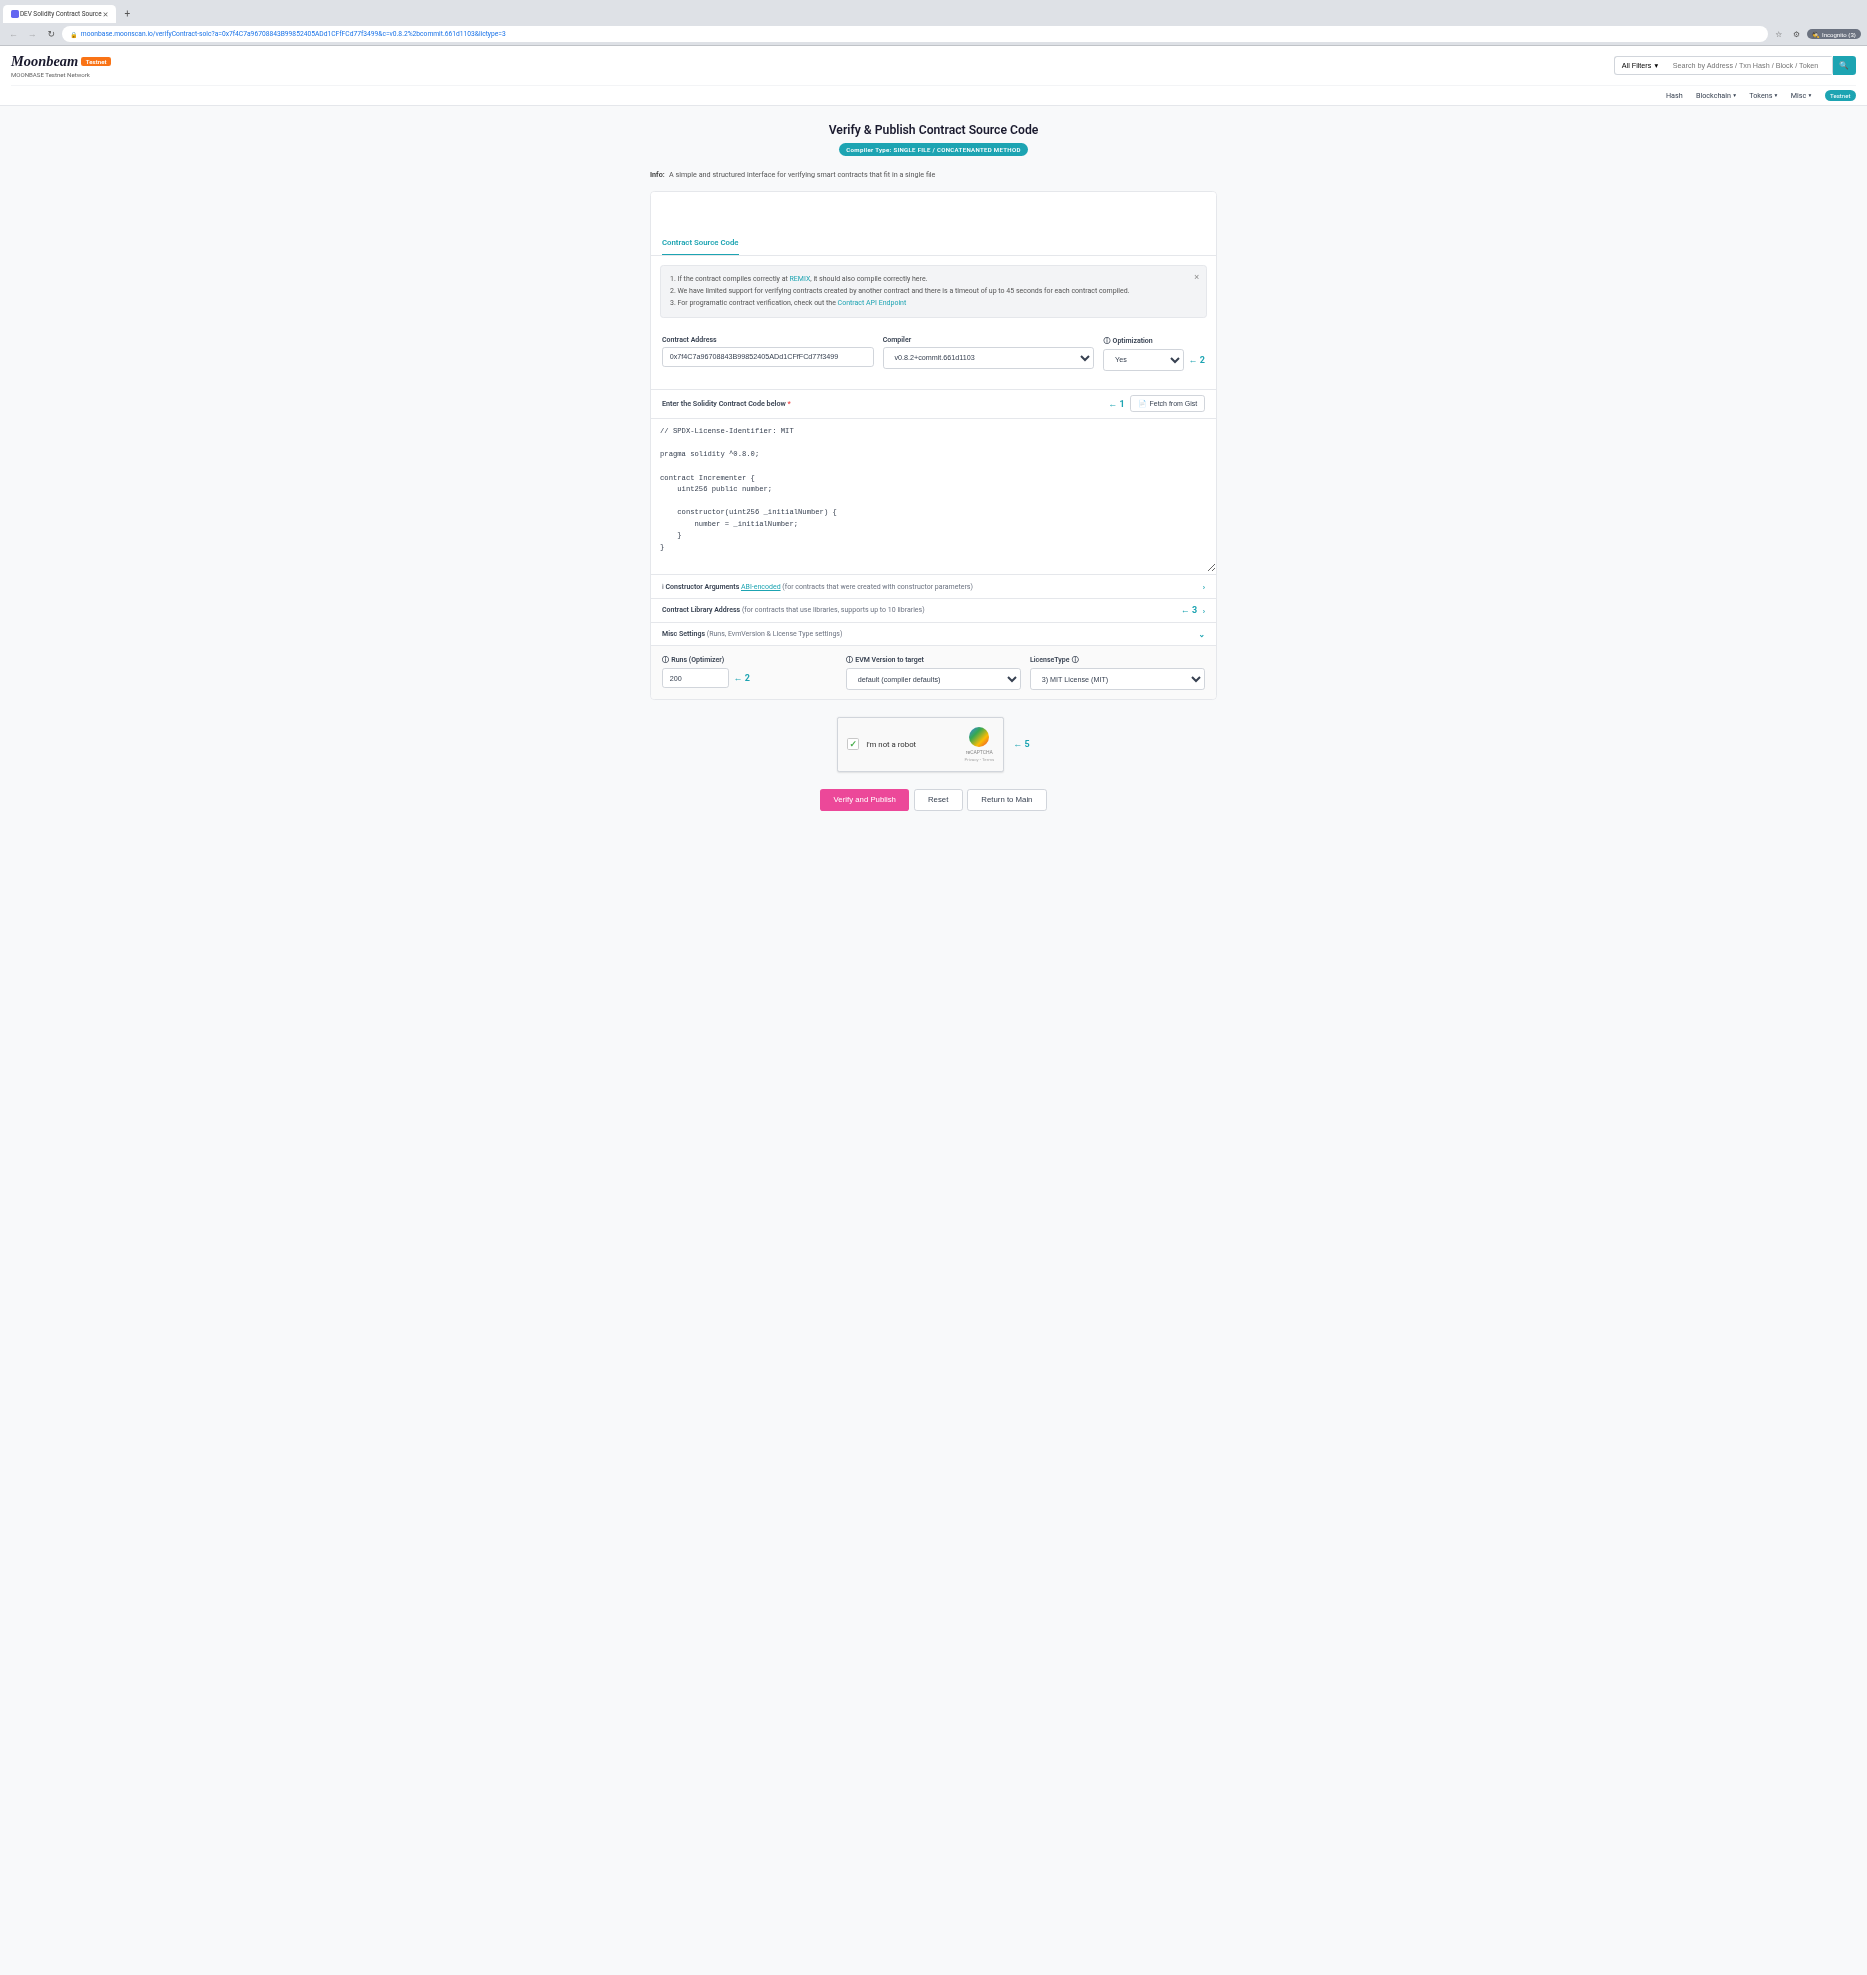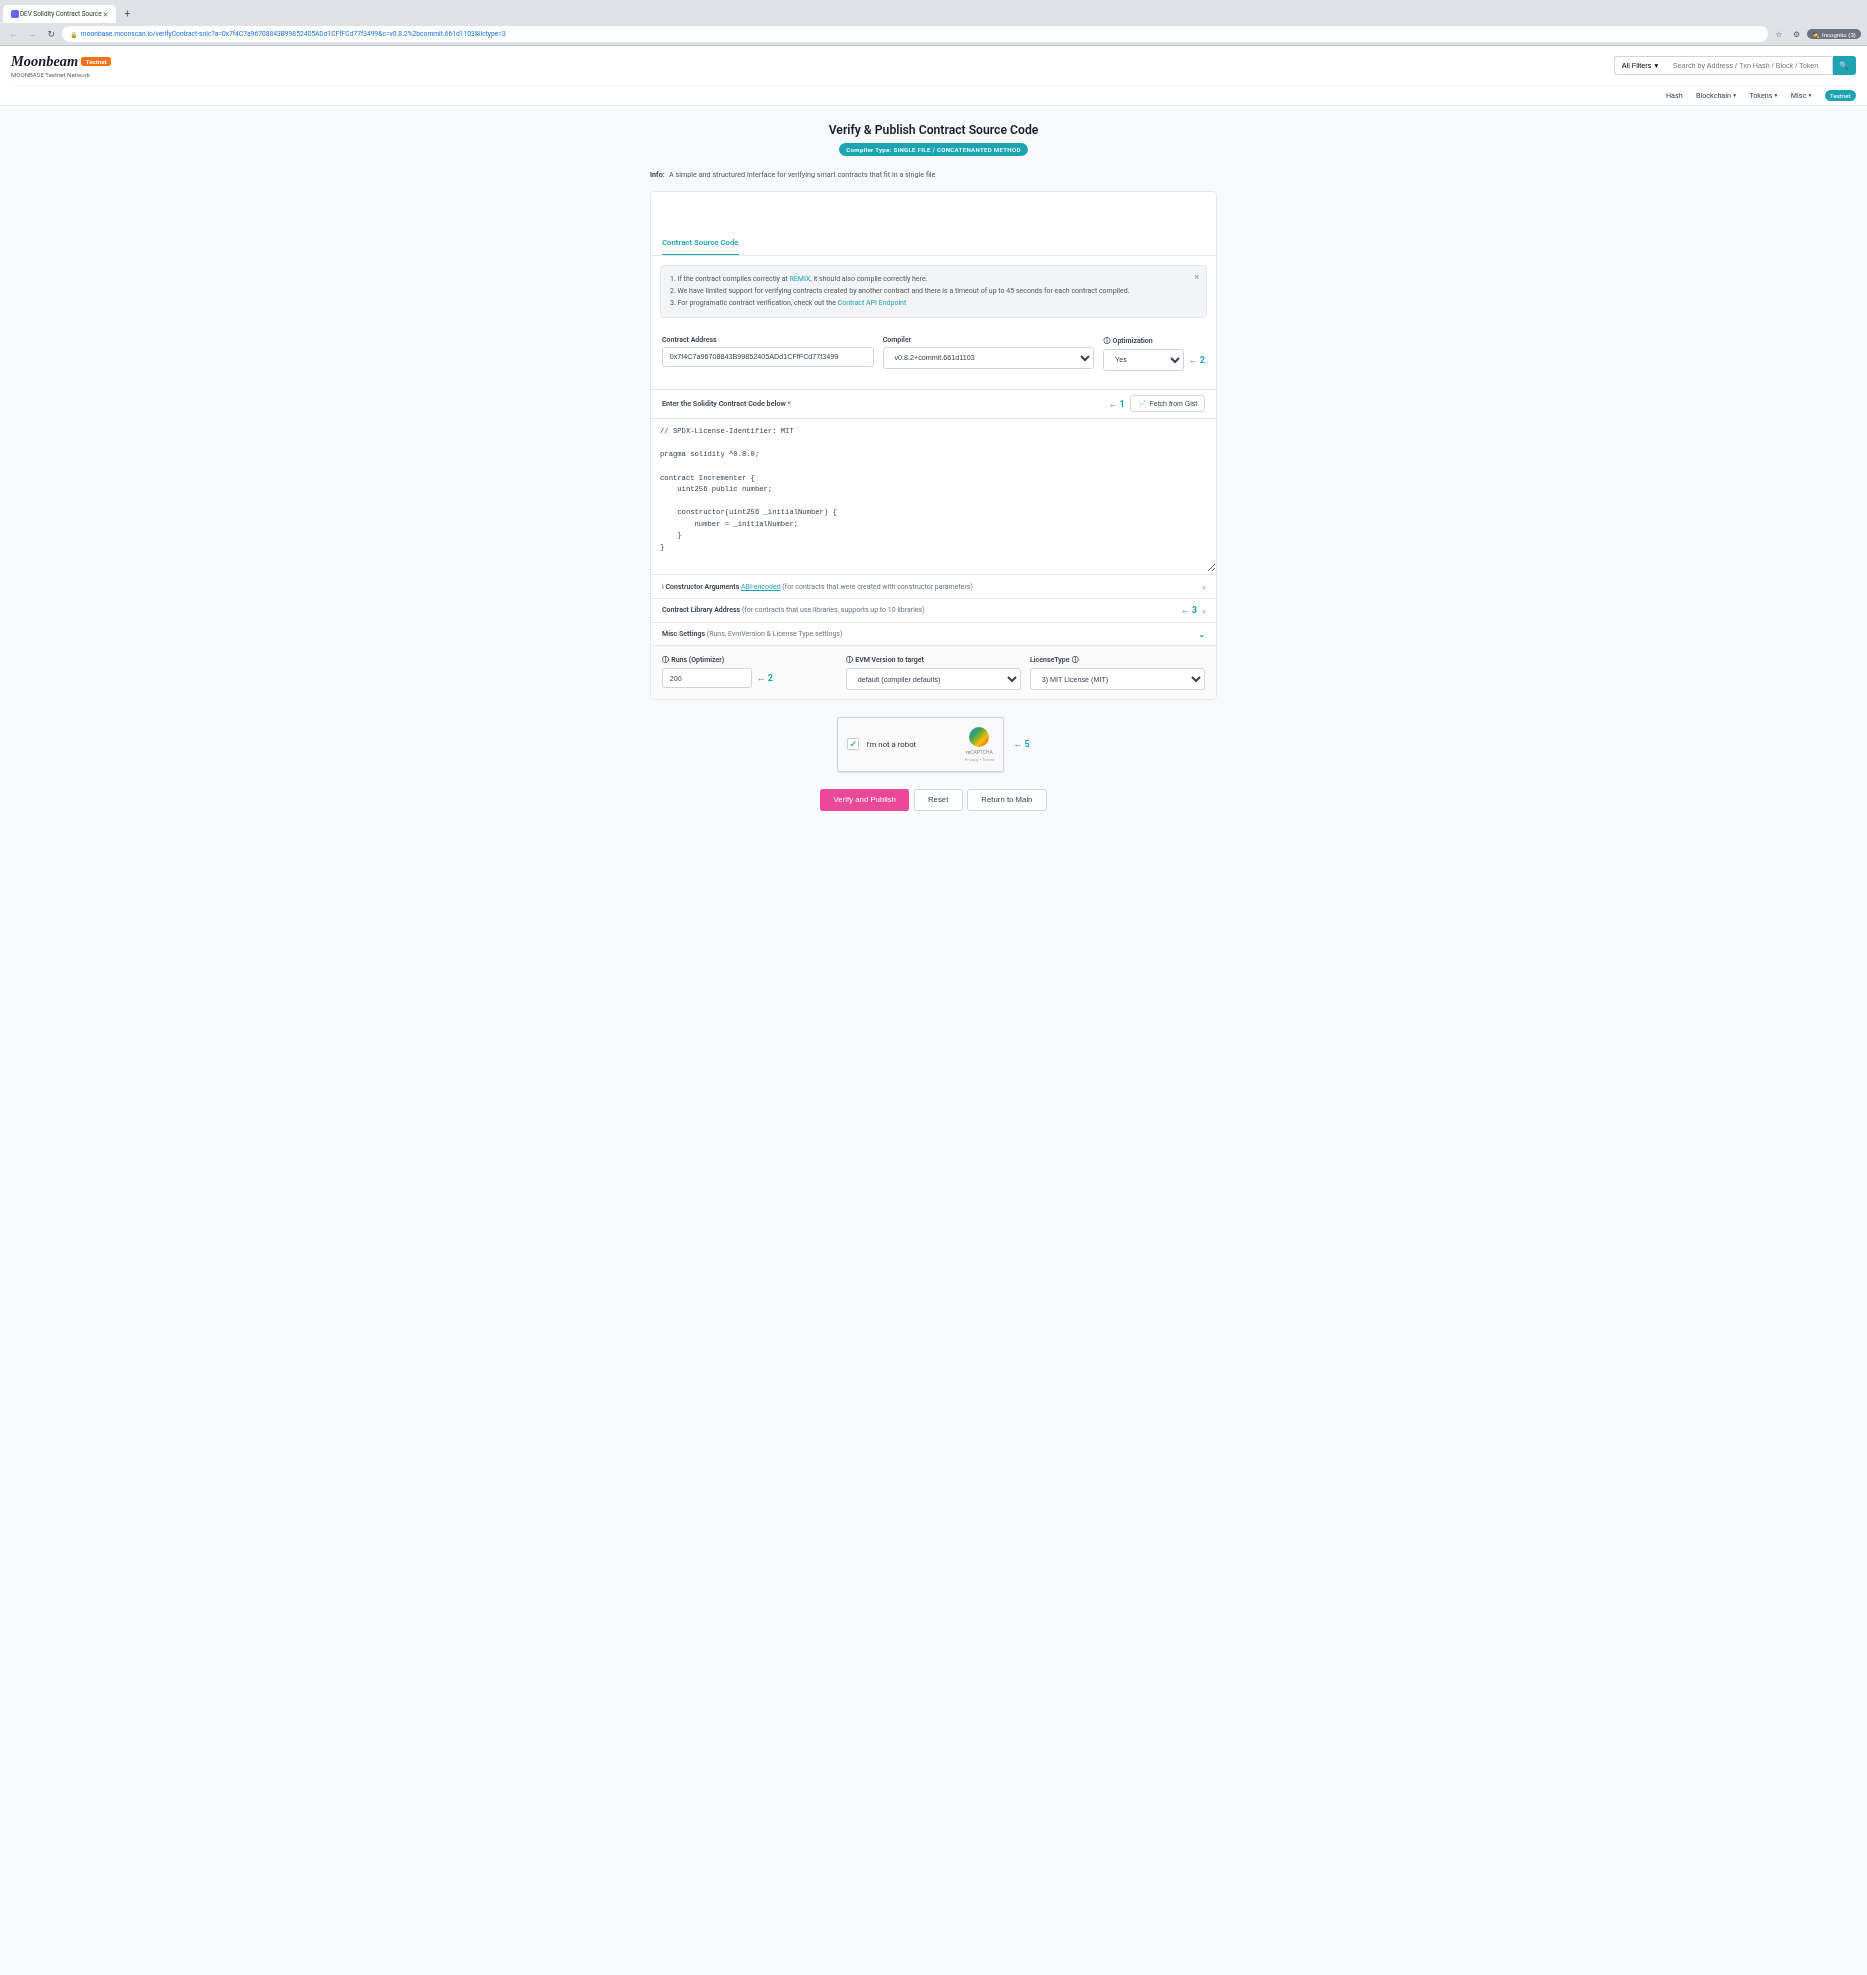--- a/index.html
+++ b/index.html
@@ -309,21 +309,21 @@
 
     
     <div class="misc-content">
       <div class="misc-row">
         <div class="misc-group">
           <label class="form-label">
             <span>ⓘ</span>
             <span>Runs (Optimizer)</span>
           </label>
           <div style="display:flex;align-items:center;gap:4.4px;">
-            <input class="form-input" type="number" style="width: 90px;" value="200">
+            <input class="form-input" type="number" style="width: 67px;" value="200">
             <span class="arrow-annotation">← 2</span>
           </div>
         </div>
         <div class="misc-group">
           <label class="form-label">
             <span>ⓘ</span>
             <span>EVM Version to target</span>
           </label>
           <select class="form-select" style="width:100%;">
             <option>default (compiler defaults)</option>

